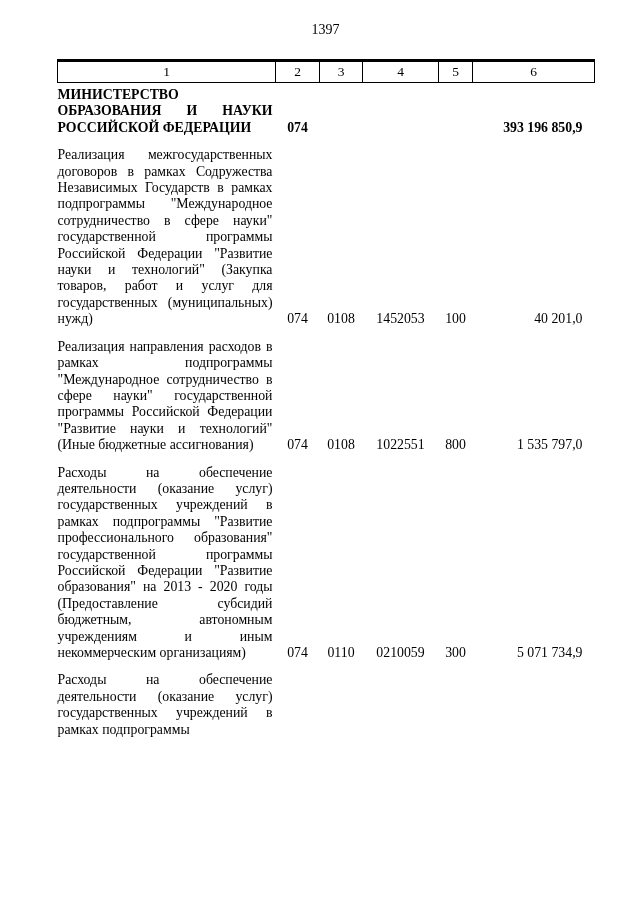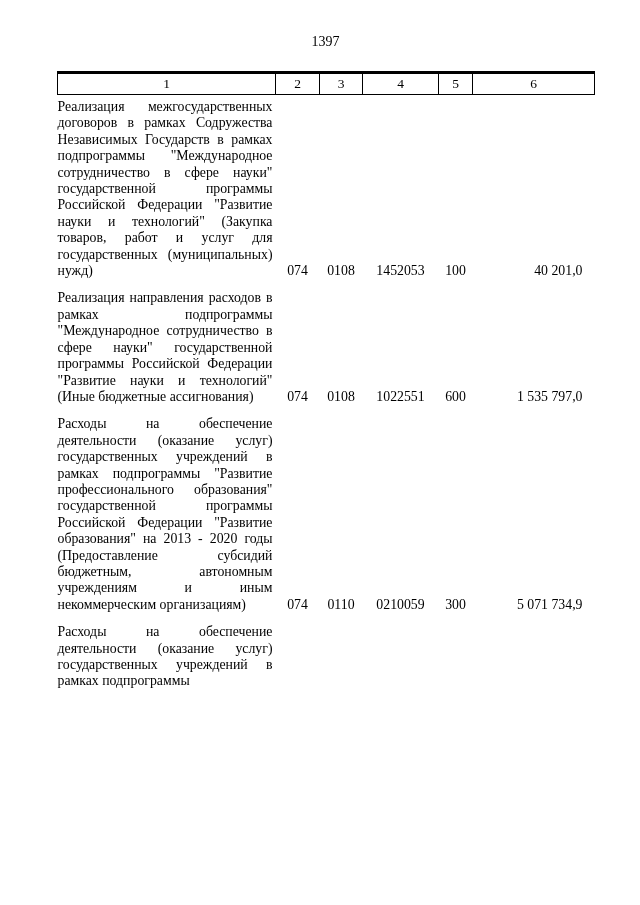--- a/index.html
+++ b/index.html
@@ -8,21 +8,21 @@
     width: 640px;
     height: 905px;
     overflow: hidden;
     font-family: "Liberation Serif", "DejaVu Serif", serif;
     color: #000;
   }
   .page {
     position: relative;
     width: 508px;
     height: 905px;
-    padding: 34px 46px 0 57px;
+    padding: 22px 46px 0 57px;
     background: #fff;
   }
   .page-number {
     width: 537px;
     text-align: center;
     font-size: 14px;
     margin-bottom: 21px;
   }
   table.budget-table {
     width: 537px;
@@ -82,36 +82,44 @@
       <tr>
         <th>1</th>
         <th>2</th>
         <th>3</th>
         <th>4</th>
         <th>5</th>
         <th>6</th>
       </tr>
     </thead>
     <tbody>
+  <tr class="bold">
+    <td class="desc">МИНИСТЕРСТВО ОБРАЗОВАНИЯ И НАУКИ РОССИЙСКОЙ ФЕДЕРАЦИИ</td>
+    <td class="code">074</td>
+    <td class="code"></td>
+    <td class="code"></td>
+    <td class="code"></td>
+    <td class="amount">393 196 850,9</td>
+  </tr>
 
   <tr>
     <td class="desc">Реализация межгосударственных договоров в рамках Содружества Независимых Государств в рамках подпрограммы "Международное сотрудничество в сфере науки" государственной программы Российской Федерации "Развитие науки и технологий" (Закупка товаров, работ и услуг для государственных (муниципальных) нужд)</td>
     <td class="code">074</td>
     <td class="code">0108</td>
     <td class="code">1452053</td>
     <td class="code">100</td>
     <td class="amount">40 201,0</td>
   </tr>
 
   <tr>
     <td class="desc">Реализация направления расходов в рамках подпрограммы "Международное сотрудничество в сфере науки" государственной программы Российской Федерации "Развитие науки и технологий" (Иные бюджетные ассигнования)</td>
     <td class="code">074</td>
     <td class="code">0108</td>
     <td class="code">1022551</td>
-    <td class="code">600</td>
+    <td class="code">800</td>
     <td class="amount">1 535 797,0</td>
   </tr>
 
   <tr>
     <td class="desc">Расходы на обеспечение деятельности (оказание услуг) государственных учреждений в рамках подпрограммы "Развитие профессионального образования" государственной программы Российской Федерации "Развитие образования" на 2013 - 2020 годы (Предоставление субсидий бюджетным, автономным учреждениям и иным некоммерческим организациям)</td>
     <td class="code">074</td>
     <td class="code">0110</td>
     <td class="code">0210059</td>
     <td class="code">300</td>
     <td class="amount">5 071 734,9</td>

